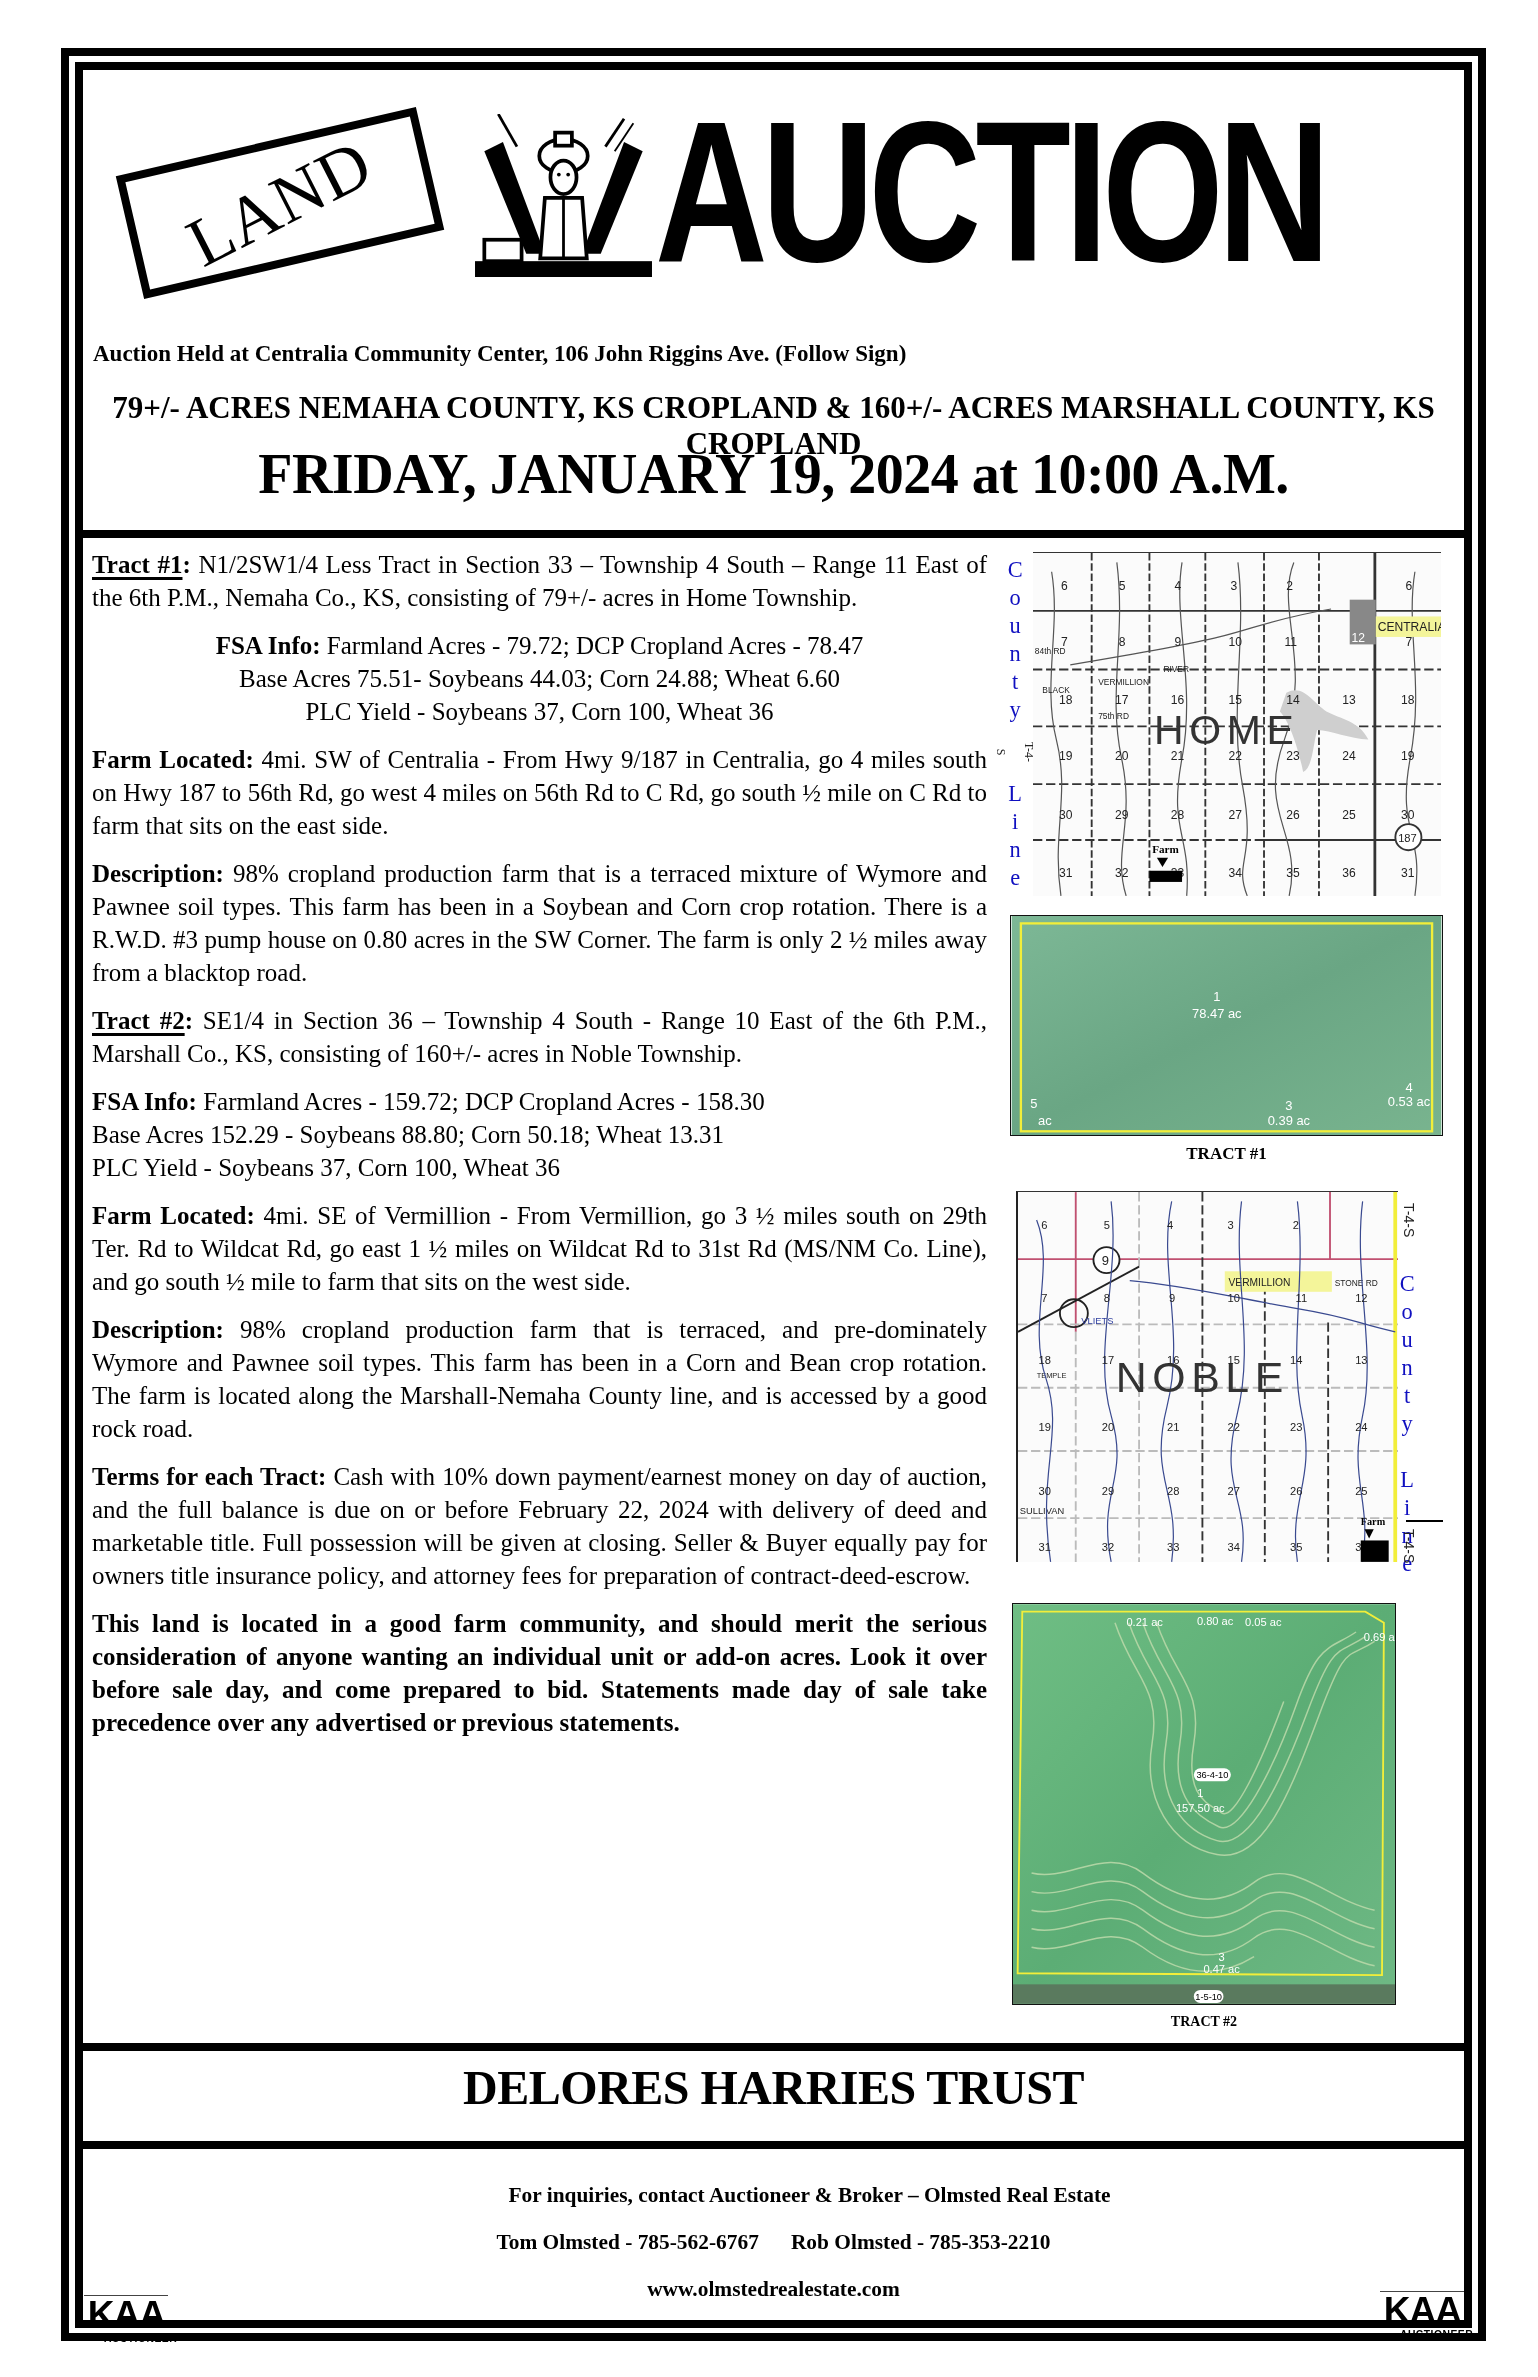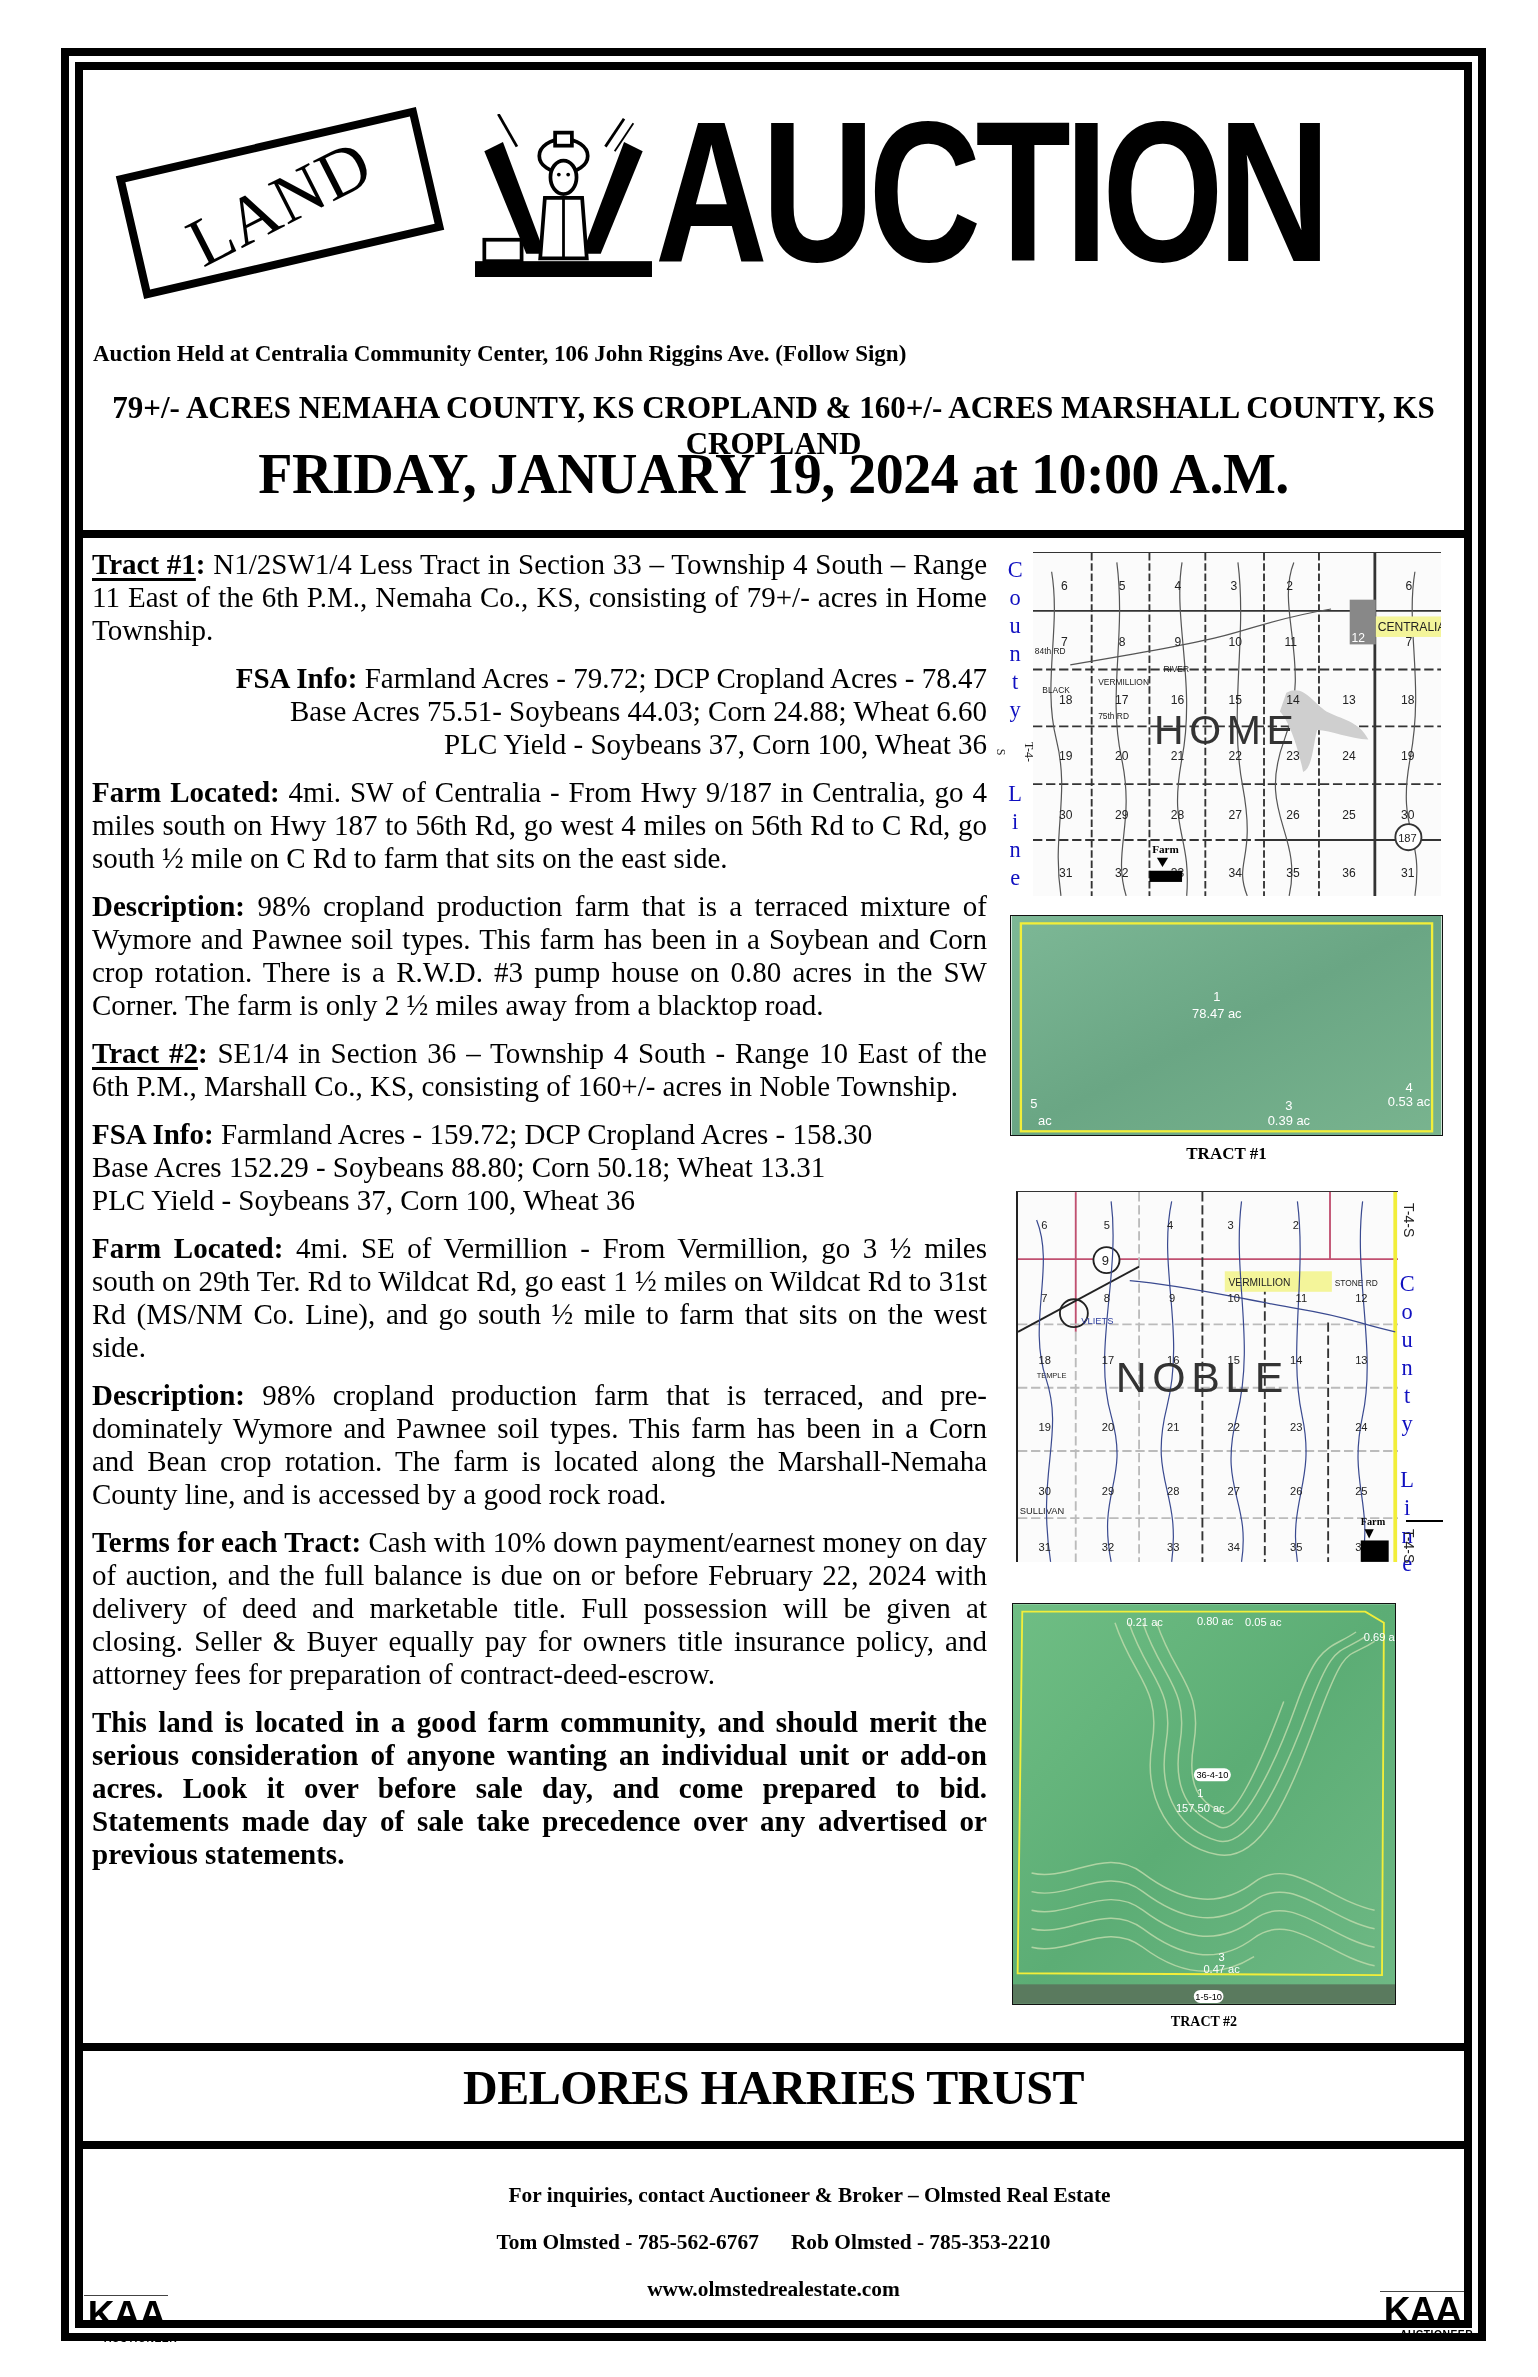--- a/index.html
+++ b/index.html
@@ -15,21 +15,21 @@
                transform: rotate(-13deg); box-sizing: border-box; display:flex; align-items:center; justify-content:center; }
   .land-sign span { font-family: "Liberation Serif", serif; font-size: 69px; letter-spacing: 0.9px; transform: rotate(-14deg); display:inline-block;}
   .figure { left: 475px; top: 114px; width: 177px; height: 163px; }
   .auction-word { left: 655px; top: 103px; width: 774px; height: 177px; font-family: "Liberation Sans", sans-serif;
                   font-weight: 900; font-size: 200px; line-height: 177px; letter-spacing: -7.5px; transform: scaleX(0.78); transform-origin: left top; }
   .held { left: 93px; top: 341px; font-size: 23px; font-weight: bold; }
   .acres-line { left: 75px; width: 1397px; top: 390px; text-align: center; font-size: 31px; font-weight: bold; }
   .date-line { left: 75px; width: 1397px; top: 442px; text-align: center; font-size: 56px; font-weight: bold; letter-spacing: -0.5px; }
 
   
-  .col { left: 92px; top: 548px; width: 895px; font-size: 29px; line-height: 33px; text-align: justify; }
+  .col { left: 92px; top: 548px; width: 895px; font-size: 25px; line-height: 33px; text-align: justify; }
   .col p { margin: 0 0 15px 0; }
   .col b.u { text-decoration: underline; text-decoration-thickness: 2.8px; text-underline-offset: 3.7px; }
   .col .bold-par { font-weight: bold; }
 
   
   .map { background: #fafafa; overflow: hidden; }
   .map svg { width: 100%; height: 100%; display: block; }
   .aerial { border: 1.9px solid #111; box-sizing: border-box; overflow: hidden; }
   .aerial svg { display:block; width:100%; height:100%; }
   .caption { font-size: 17px; font-weight: bold; text-align: center; }
@@ -75,21 +75,21 @@
 </div>
 <div class="abs auction-word">AUCTION</div>
 <div class="abs held">Auction Held at Centralia Community Center, 106 John Riggins Ave. (Follow Sign)</div>
 <div class="abs acres-line">79+/- ACRES NEMAHA COUNTY, KS CROPLAND &amp; 160+/- ACRES MARSHALL COUNTY, KS CROPLAND</div>
 <div class="abs date-line">FRIDAY, JANUARY 19, 2024 at 10:00 A.M.</div>
 
 <div class="abs col">
   <p>
     <b class="u">Tract #1</b><b>: </b><span>N1/2SW1/4 Less Tract in Section 33 – Township 4 South – Range 11 East of the 6th P.M., Nemaha Co., KS, consisting of 79+/- acres in Home Township.</span>
   </p>
-  <p style="text-align:right">
+  <p style="text-align:center">
     <b>FSA Info:</b> <span>Farmland Acres - 79.72; DCP Cropland Acres - 78.47</span><br>
     <span>Base Acres 75.51- Soybeans 44.03; Corn 24.88; Wheat 6.60</span><br>
     <span>PLC Yield - Soybeans 37, Corn 100, Wheat 36</span>
   </p>
   <p>
     <b>Farm Located:</b> <span>4mi. SW of Centralia - From Hwy 9/187 in Centralia, go 4 miles south on Hwy 187 to 56th Rd, go west 4 miles on 56th Rd to C Rd, go south ½ mile on C Rd to farm that sits on the east side.</span>
   </p>
   <p>
     <b>Description:</b> <span>98% cropland production farm that is a terraced mixture of Wymore and Pawnee soil types.  This farm has been in a Soybean and Corn crop rotation.  There is a R.W.D. #3 pump house on 0.80 acres in the SW Corner. The farm is only 2 ½ miles away from a blacktop road.</span>
   </p>

